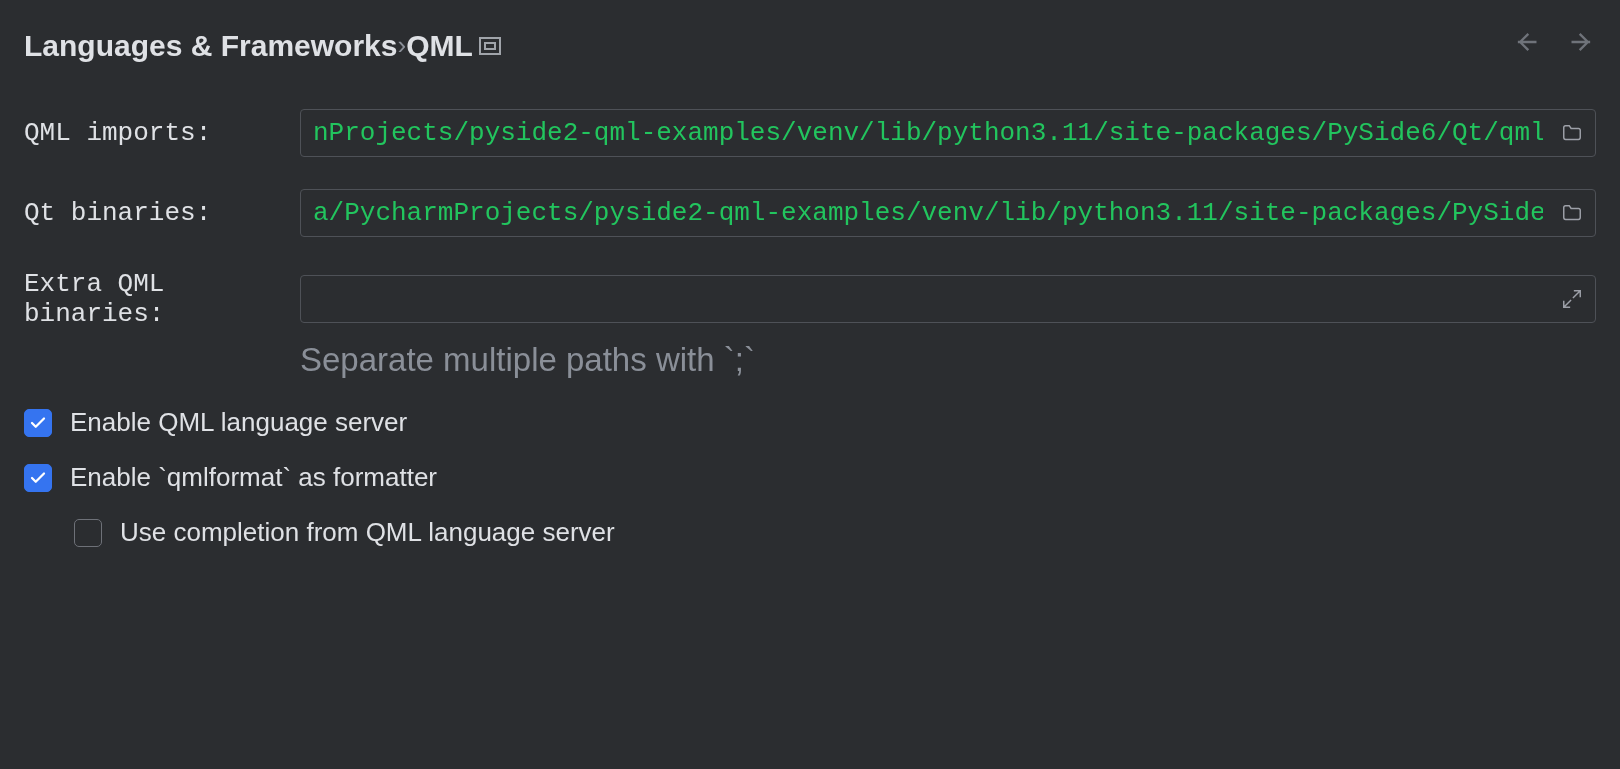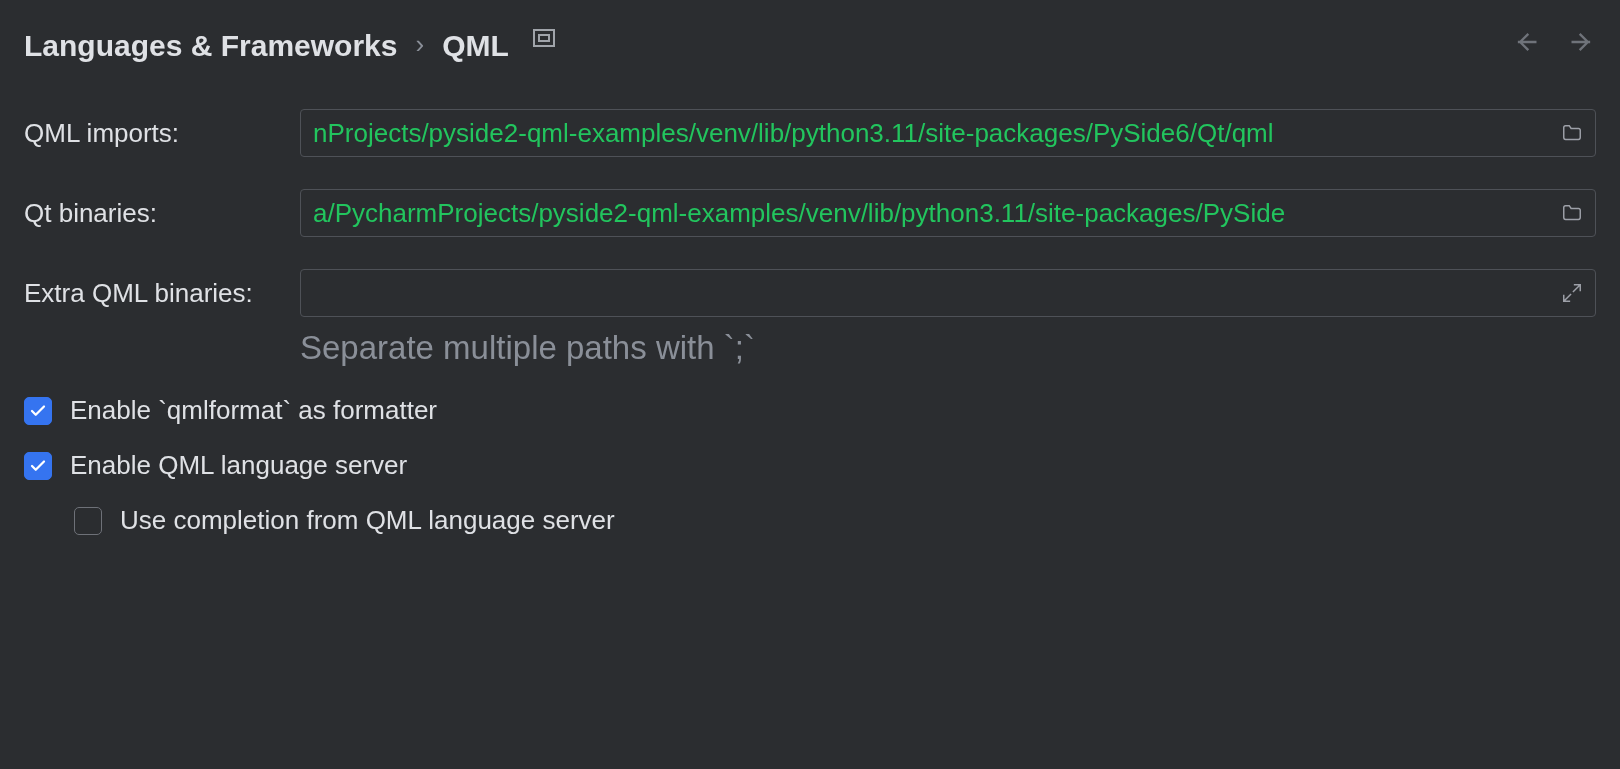--- a/index.html
+++ b/index.html
@@ -16,22 +16,21 @@
     padding: 28px 24px;
   }
   .header-row {
     display: flex;
     align-items: center;
     justify-content: space-between;
     margin-bottom: 46px;
   }
   .breadcrumb {
     display: flex;
-    align-items: flex-start;
-    gap: 18px;
+    align-items: center;
     font-size: 30px;
     font-weight: 600;
   }
   .breadcrumb .chev {
     color: #8a8f98;
     font-weight: 400;
     font-size: 26px;
   }
   .window-icon {
     display: inline-flex;
@@ -50,20 +49,21 @@
   .nav-arrows {
     display: flex;
     gap: 28px;
     color: #6f737a;
   }
   .nav-arrows svg { width: 28px; height: 28px; stroke: #6f737a; fill: none; stroke-width: 2; }
   .form-row {
     display: flex;
     align-items: center;
     margin-bottom: 32px;
+    font-family: Liberation Mono, monospace;
   }
   .form-label {
     width: 276px;
     flex-shrink: 0;
   }
   .input-wrap {
     flex: 1;
     position: relative;
   }
   .text-input {
@@ -191,30 +191,30 @@
   </div>
 
   <div class="hint">Separate multiple paths with `;`</div>
 
   <div class="check-row">
     <span class="checkbox checked">
       <svg viewBox="0 0 24 24">
           <path d="M4 12l5 5L20 6"></path>
         </svg>
     </span>
-    <span>Enable `qmlformat` as formatter</span>
+    <span>Enable QML language server</span>
   </div>
 
   <div class="check-row">
     <span class="checkbox checked">
       <svg viewBox="0 0 24 24">
           <path d="M4 12l5 5L20 6"></path>
         </svg>
     </span>
-    <span>Enable QML language server</span>
+    <span>Enable `qmlformat` as formatter</span>
   </div>
 
   <div class="check-row indent">
     <span class="checkbox"></span>
     <span>Use completion from QML language server</span>
   </div>
 
 </div>
 
 </body></html>

